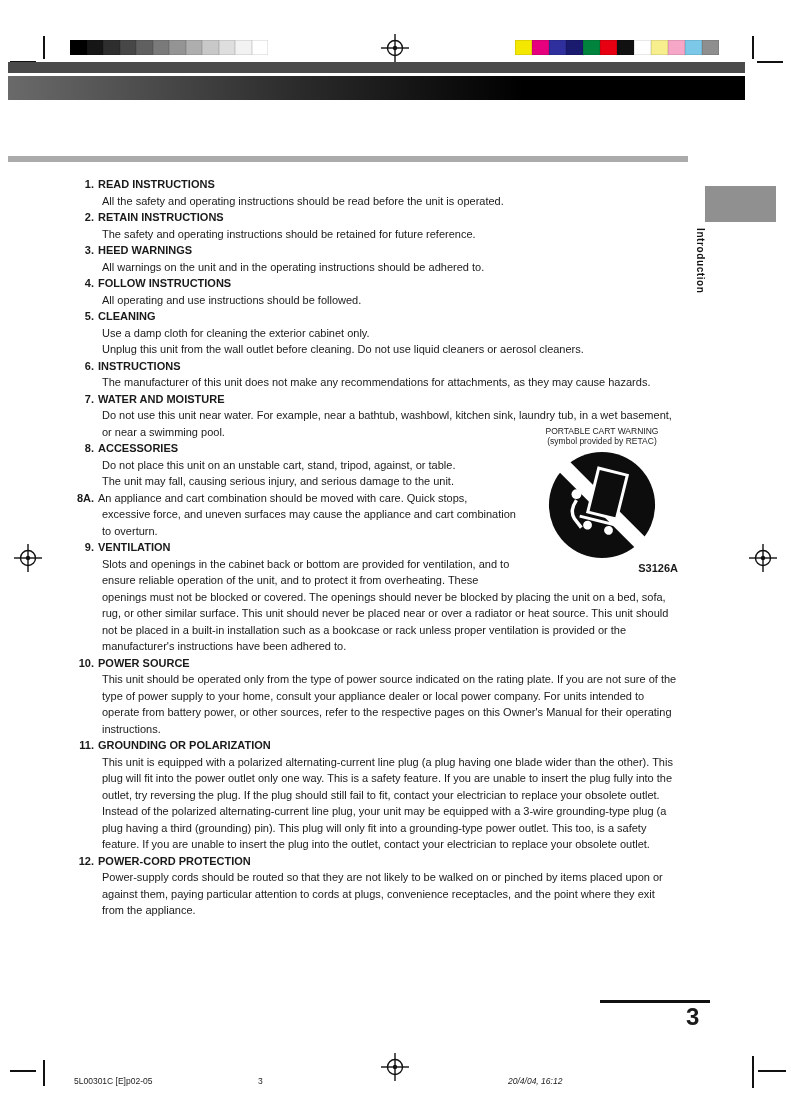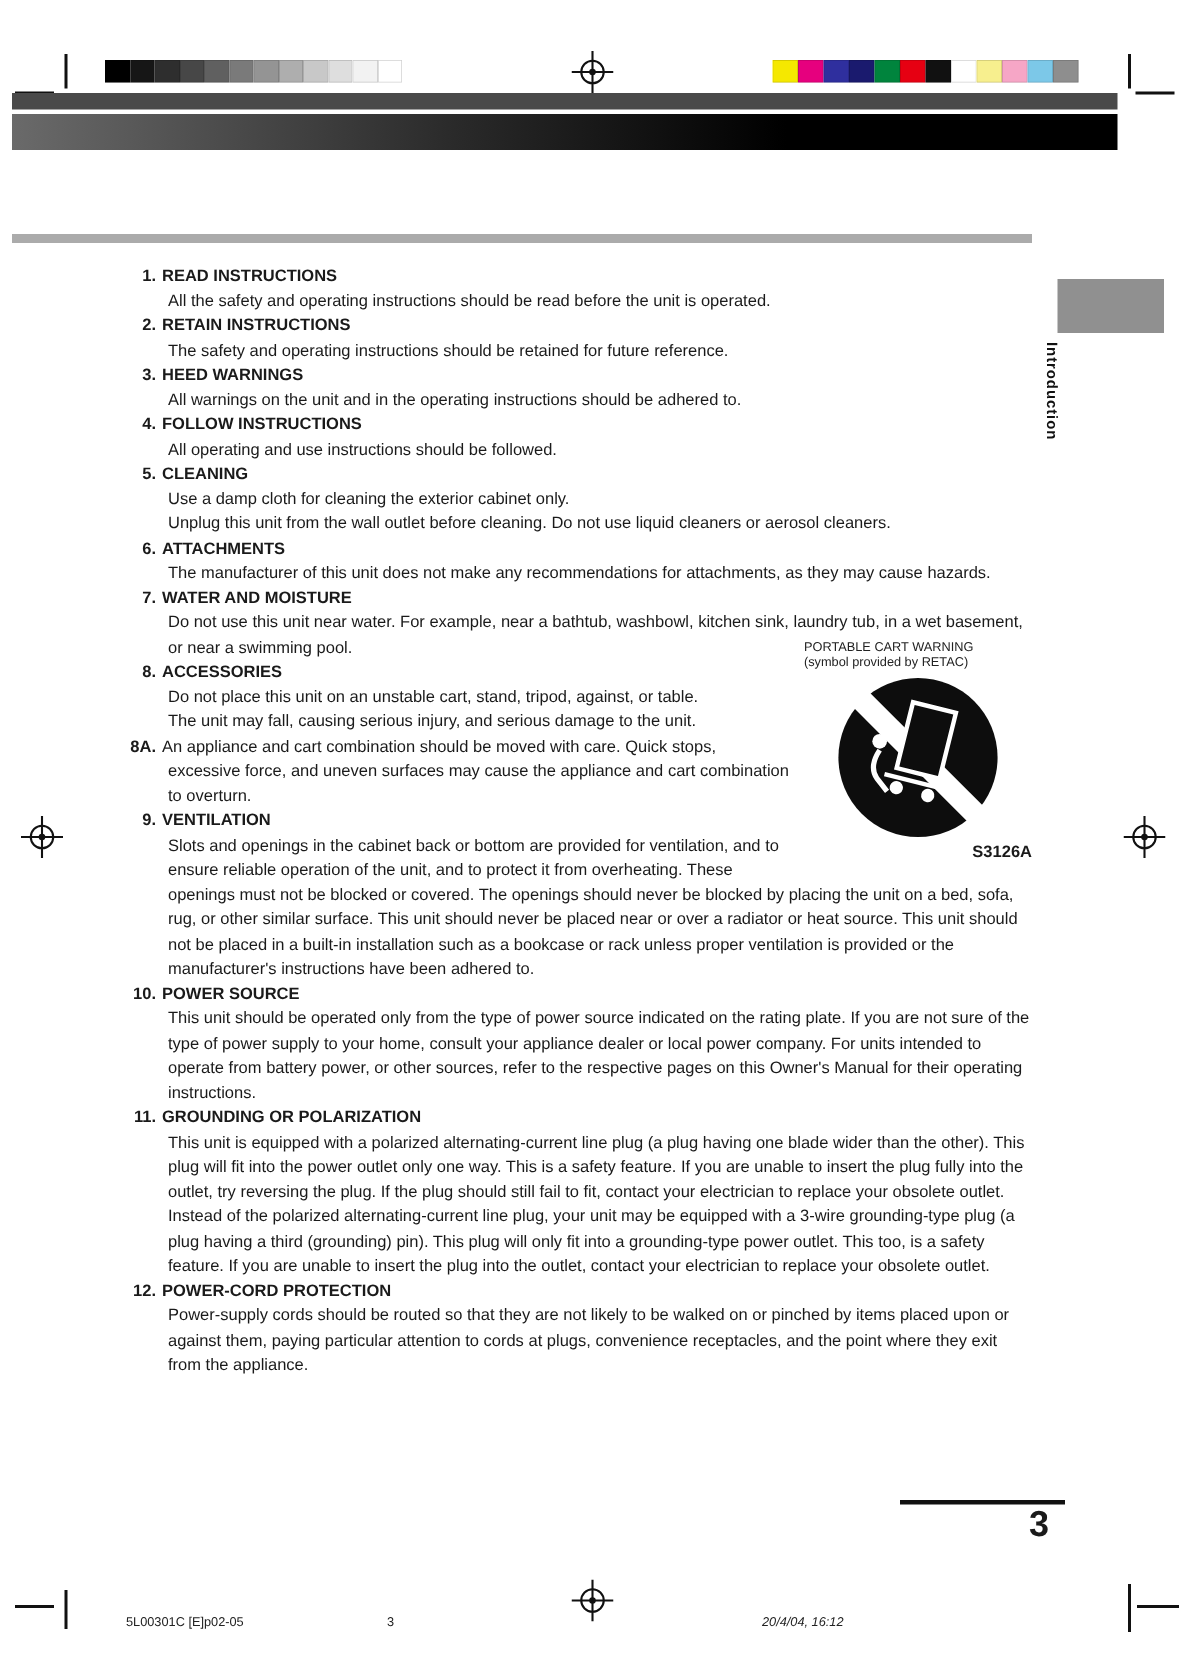--- a/index.html
+++ b/index.html
@@ -20,41 +20,41 @@
   .bar-grad { position:absolute; left:8px; top:76px; width:737px; height:24px;
               background:linear-gradient(to right,#6a6a6a 0%,#2a2a2a 40%,#000 70%); }
   .rule-gray { position:absolute; left:8px; top:156px; width:680px; height:6px; background:#ababab; }
 
   
   .section-tab { position:absolute; left:705px; top:186px; width:71px; height:36px; background:#909090; }
   .section-label { position:absolute; left:695px; top:228px; writing-mode:vertical-rl;
                    font-size:10px; font-weight:bold; letter-spacing:.6px; color:#111; }
 
   
-  .content { position:absolute; left:74px; top:176px; width:614px;
+  .content { position:absolute; left:64px; top:176px; width:614px;
              font-size:11px; line-height:16.5px; }
   .item { padding-left:38px; }
   .num { display:inline-block; width:34px; margin-left:-38px; padding-right:4px;
          box-sizing:border-box; text-align:right; font-weight:bold; }
   .head { font-weight:bold; }
   .para { margin:0; }
 
   
-  .cart-warning { float:right; width:152px; margin:-14px 0 4px 10px; text-align:left; }
+  .cart-warning { float:right; width:152px; margin:-14px 0 4px 10px; text-align:center; }
   .pcw-title { font-size:8.5px; line-height:10px; color:#222; }
   .pcw-symbol { display:block; margin:3px auto 0; }
   .pcw-bottom { display:flex; align-items:flex-end; margin-top:1px;flex-direction:column; }
   .pcw-code { font-weight:bold; font-size:11px; line-height:12px; }
   .pcw-line { flex:1; border-bottom:2.5px solid #111; margin:0 0 3px 8px; }
 
   
   .pagenum-rule { position:absolute; left:600px; top:1000px; width:110px; height:2.5px; background:#111; }
   .pagenum { position:absolute; left:686px; top:1003px; font-size:24px; font-weight:bold; }
   .footer { position:absolute; top:1076px; left:0; width:100%; font-size:8.5px; color:#222; }
-  .footer .f-left { position:absolute; left:84px; }
+  .footer .f-left { position:absolute; left:74px; }
   .footer .f-center { position:absolute; left:258px; }
   .footer .f-right { position:absolute; left:508px;font-style:italic; }
 </style>
 </head>
 <body>
 
 <div class="page">
 
   <div class="cropline" style="left:43px;top:36px;width:1.5px;height:23px;"></div>
   <div class="cropline" style="left:10px;top:61px;width:26px;height:1.5px;"></div>
@@ -143,21 +143,21 @@
       <div class="item">
         <div class="head"><span class="num">4.</span><span class="title">FOLLOW INSTRUCTIONS</span></div>
         <div class="para">All operating and use instructions should be followed.</div>
       </div>
       <div class="item">
         <div class="head"><span class="num">5.</span><span class="title">CLEANING</span></div>
         <div class="para">Use a damp cloth for cleaning the exterior cabinet only.</div>
         <div class="para">Unplug this unit from the wall outlet before cleaning. Do not use liquid cleaners or aerosol cleaners.</div>
       </div>
       <div class="item">
-        <div class="head"><span class="num">6.</span><span class="title">ATTACHMENTS</span></div>
+        <div class="head"><span class="num">6.</span><span class="title">INSTRUCTIONS</span></div>
         <div class="para">The manufacturer of this unit does not make any recommendations for attachments, as they may cause hazards.</div>
       </div>
       <div class="item">
         <div class="head"><span class="num">7.</span><span class="title">WATER AND MOISTURE</span></div>
         <div class="para">Do not use this unit near water. For example, near a bathtub, washbowl, kitchen sink, laundry tub, in a wet basement, or near a swimming pool.</div>
       </div>
       <div class="cart-warning" id="cart-warning">
       <div class="pcw-title">PORTABLE CART WARNING</div>
       <div class="pcw-title">(symbol provided by RETAC)</div>
       <svg class="pcw-symbol" width="118" height="112" viewBox="0 0 120 114">

